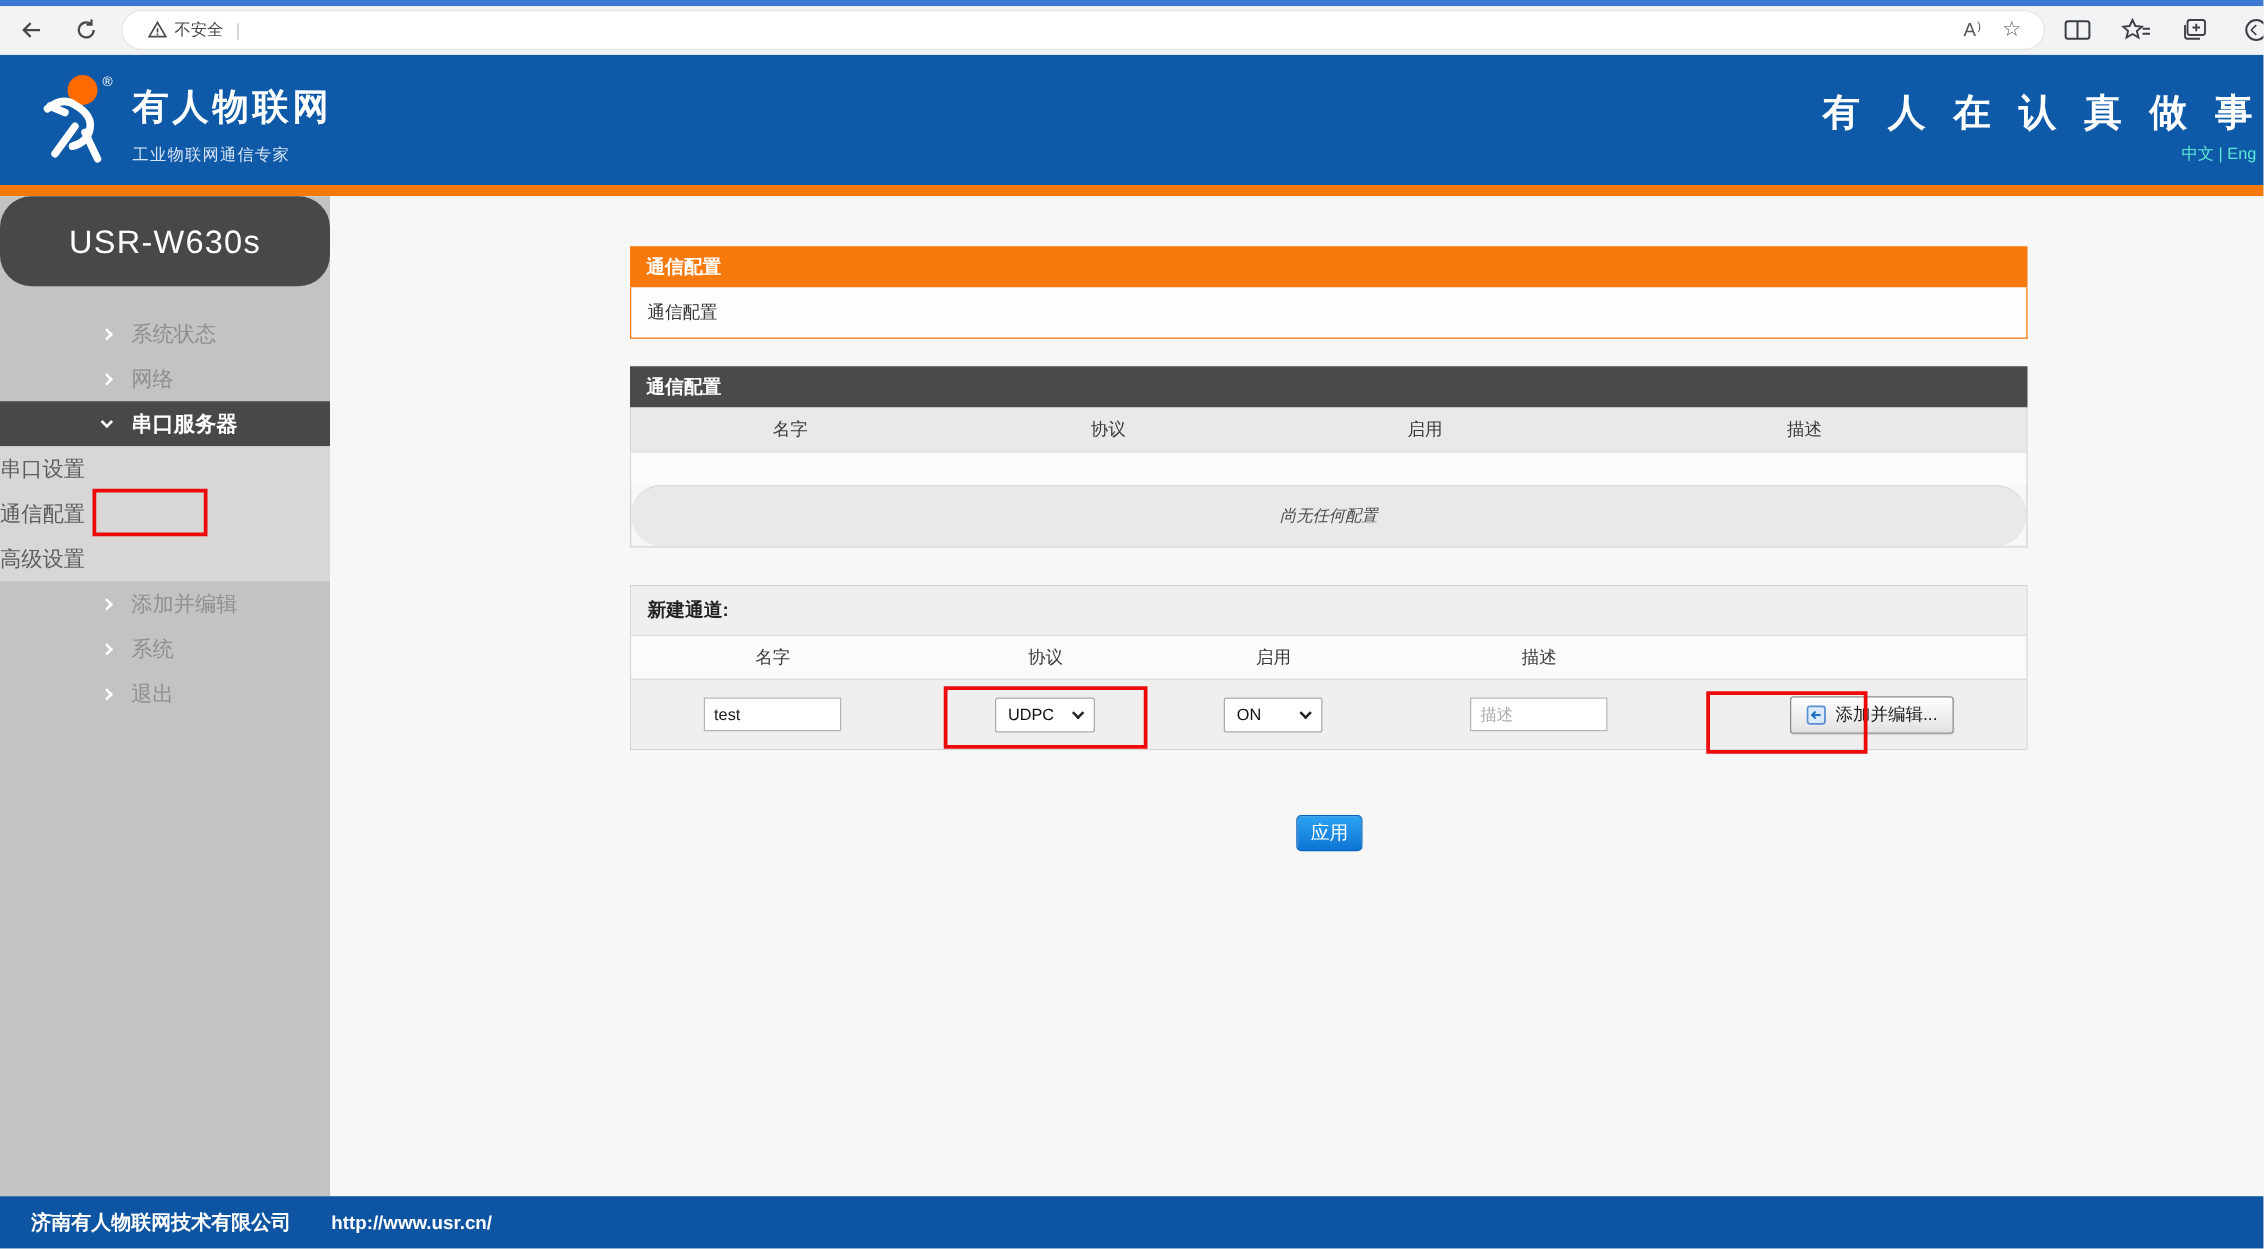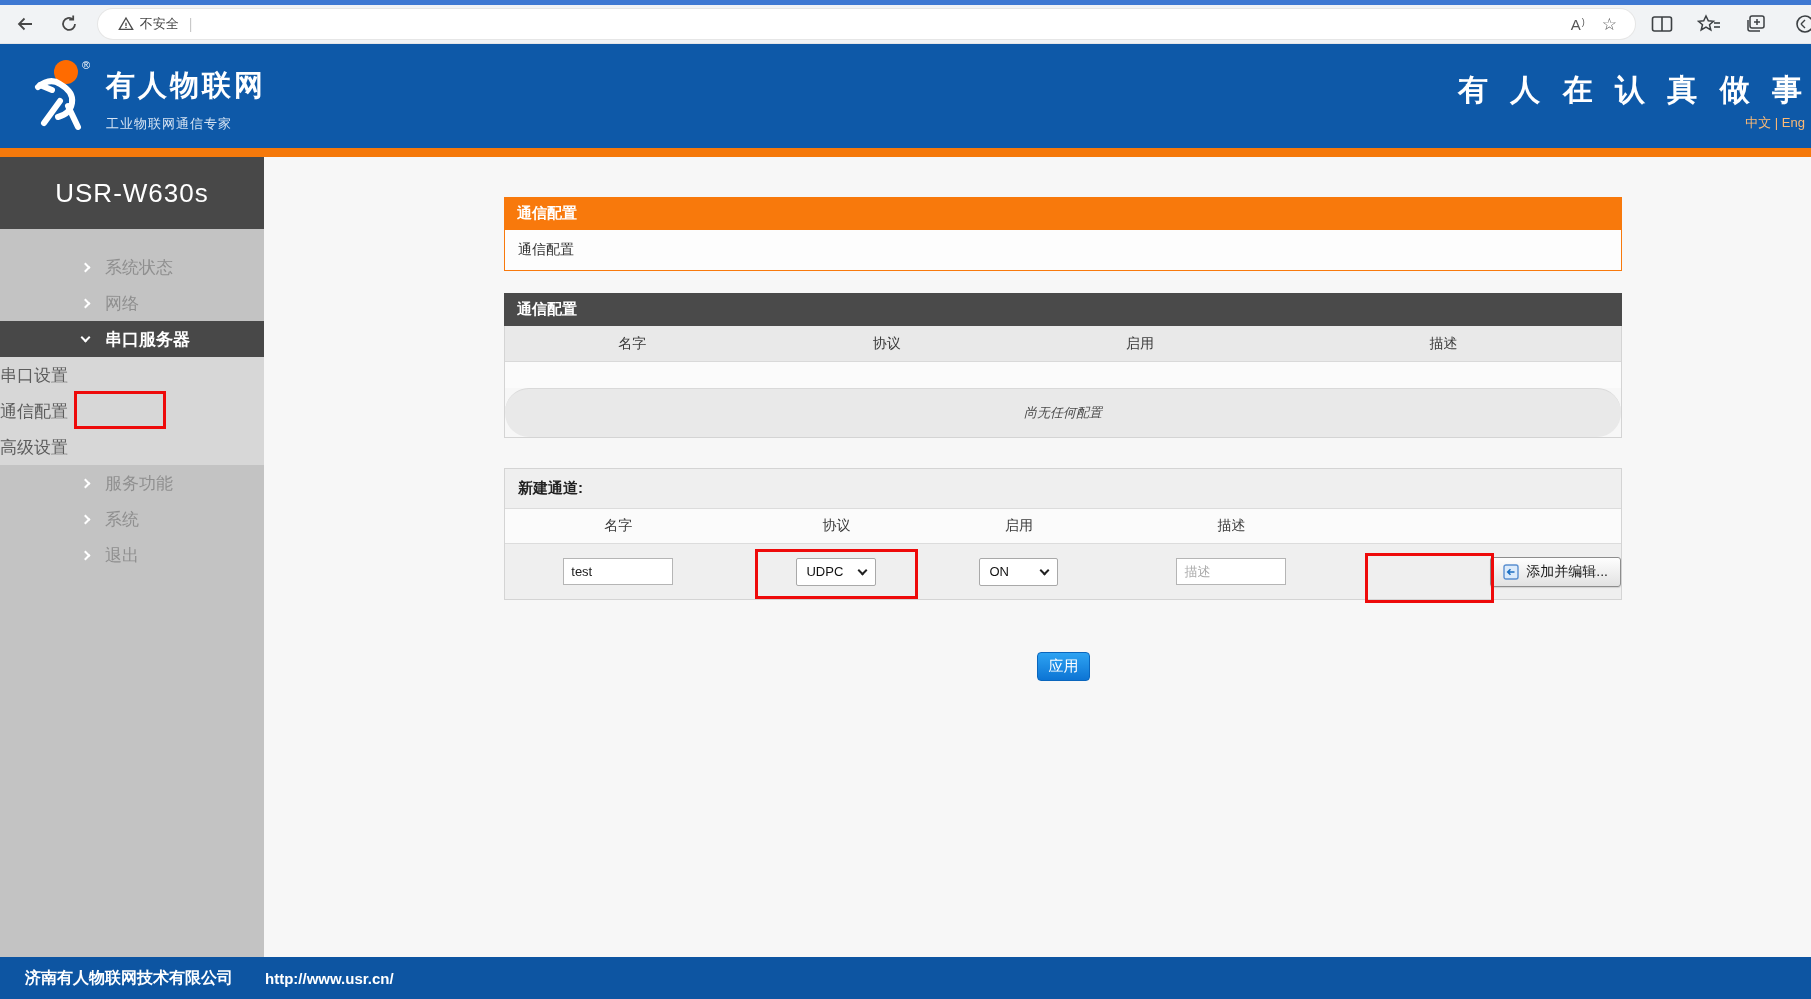--- a/index.html
+++ b/index.html
@@ -26,28 +26,28 @@
   .tb-icons { display:flex; align-items:center; gap:24px; margin-left:16px; color:#3c4043; }
 
   
   .app-header { position:absolute; left:0; top:44px; width:1811px; height:104px; background:#0e59a8; }
   .logo { position:absolute; left:32px; top:13px; width:72px; height:76px; }
   .brand { position:absolute; left:106px; top:22px; color:#fff; }
   .brand-name { font-size:29px; font-weight:bold; letter-spacing:3px; }
   .brand-tag { font-size:13px; color:#d7e4f3; margin-top:9px; letter-spacing:1px; }
   .slogan { position:absolute; right:2px; top:26px; color:#fff; font-size:30px; font-weight:bold;
             letter-spacing:7px; white-space:nowrap; }
-  .lang { position:absolute; right:6px; top:70px; color:#fdba74; font-size:13px; }
+  .lang { position:absolute; right:6px; top:70px; color:#5eead4; font-size:13px; }
   .lang span { cursor:pointer; }
   .orange-bar { position:absolute; left:0; top:148px; width:1811px; height:9px; background:#f5790b; }
 
   
   .sidebar { position:absolute; left:0; top:157px; width:264px; height:800px; background:#c3c3c3; }
   .device { height:72px; background:#484848; color:#fff; font-size:26px;
-            display:flex; align-items:center; justify-content:center; letter-spacing:1px; }
+            display:flex; align-items:center; justify-content:center; letter-spacing:1px;border-radius:25px; }
   .menu { padding-top:20px; }
   .m-item { height:36px; display:flex; align-items:center; font-size:17px; color:#8f8f8f; cursor:pointer;padding-left:20px; }
   .m-item .chev { margin-left:62px; margin-right:16px; }
   .chev { display:inline-block; width:7px; height:7px; border-right:2px solid #fff; border-bottom:2px solid #fff; }
   .chev.right { transform:rotate(-45deg); }
   .chev.down  { transform:rotate(45deg); margin-top:-3px; }
   .m-item.active { background:#484848; color:#fff; font-weight:bold; }
   .m-sub { height:36px; display:flex; align-items:center; font-size:17px;
            color:#5d5d5d; background:#d7d7d7; cursor:pointer; }
 
@@ -72,21 +72,21 @@
 
   .nc { border:1px solid #d4d4d4; background:#fbfbfb; }
   .nc-head { height:40px; background:#efefef; border-bottom:1px solid #dcdcdc;
              display:flex; align-items:center; padding-left:13px; font-size:15px; font-weight:bold; color:#222; }
   .nc-cols { height:34px; background:#fbfbfb; display:grid;
              grid-template-columns:20.3% 18.8% 13.9% 24.2% 22.8%; align-items:center; }
   .nc-cols div { text-align:center; font-size:14px; color:#3a3a3a; }
   .nc-form { height:56px; background:#efefef; border-top:1px solid #dcdcdc; display:grid;
              grid-template-columns:20.3% 18.8% 13.9% 24.2% 22.8%; align-items:center; }
   .cell { display:flex; justify-content:center; align-items:center; }
-  .cell.left { justify-content:flex-end; padding-left:8px; }
+  .cell.left { justify-content:center; padding-left:8px; }
   .txt-in { width:110px; height:27px; border:1px solid #b5b5b5; background:#fff; font-size:13px;
             padding:0 7px; color:#222; font-family:inherit; }
   .txt-in::placeholder { color:#ababab; }
   .sel { height:28px; background:#fff; border:1px solid #a9a9a9; border-radius:2px;
          display:flex; align-items:center; justify-content:space-between; padding:0 9px;
          font-size:13px; color:#111; cursor:pointer; }
   .sel .schev { width:7px; height:7px; border-right:2px solid #222; border-bottom:2px solid #222;
                 transform:rotate(45deg); margin-top:-3px; }
   .sel.w80 { width:80px; } .sel.w79 { width:79px; }
   .add-btn { height:30px; display:flex; align-items:center; gap:7px; padding:0 12px;
@@ -205,21 +205,21 @@
         <span>串口设置</span>
       </div>
       <div class="m-sub">
         <span>通信配置</span>
       </div>
       <div class="m-sub">
         <span>高级设置</span>
       </div>
       <div class="m-item">
         <span class="chev right"></span>
-        <span>服务功能</span>
+        <span>添加并编辑</span>
       </div>
       <div class="m-item">
         <span class="chev right"></span>
         <span>系统</span>
       </div>
       <div class="m-item">
         <span class="chev right"></span>
         <span>退出</span>
       </div>
     </div>

